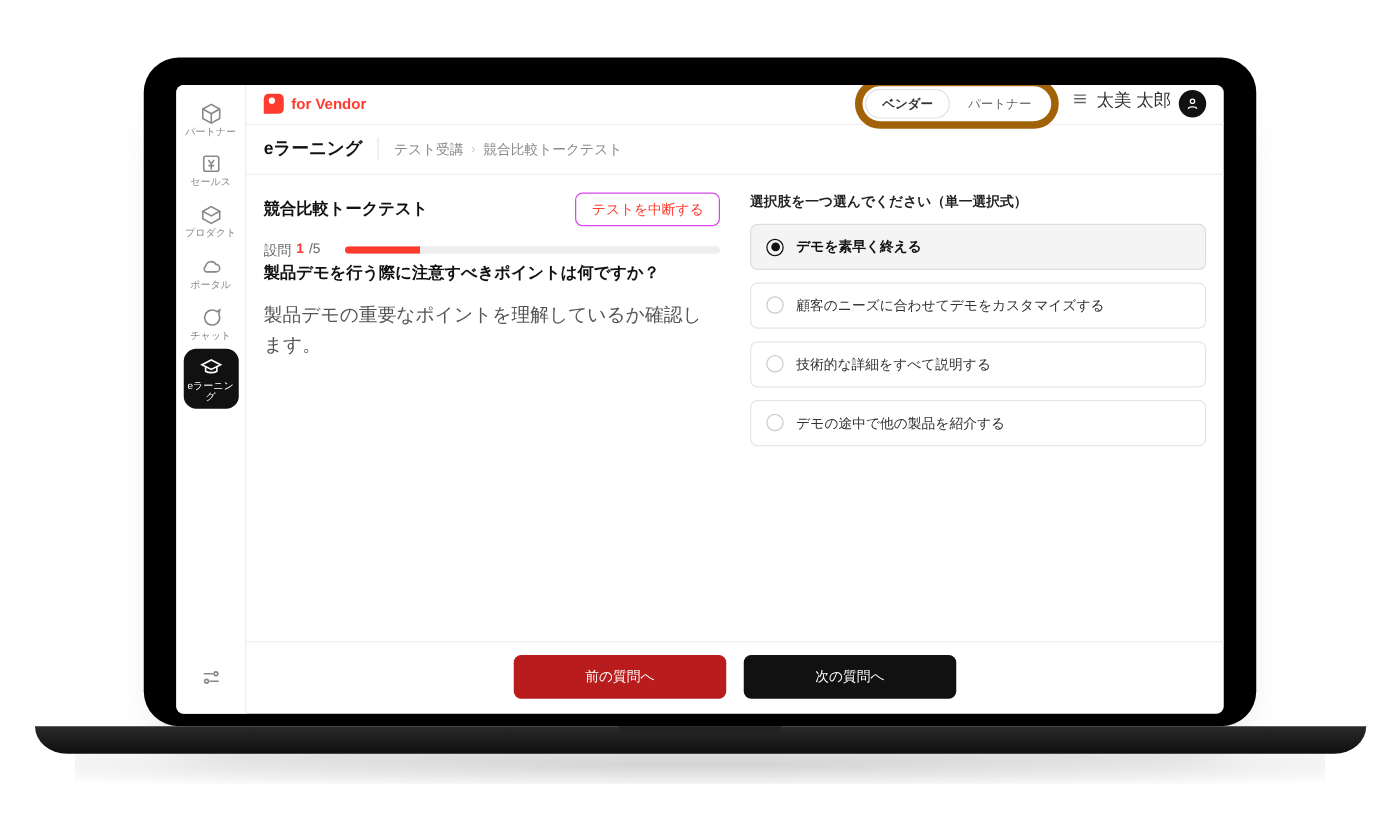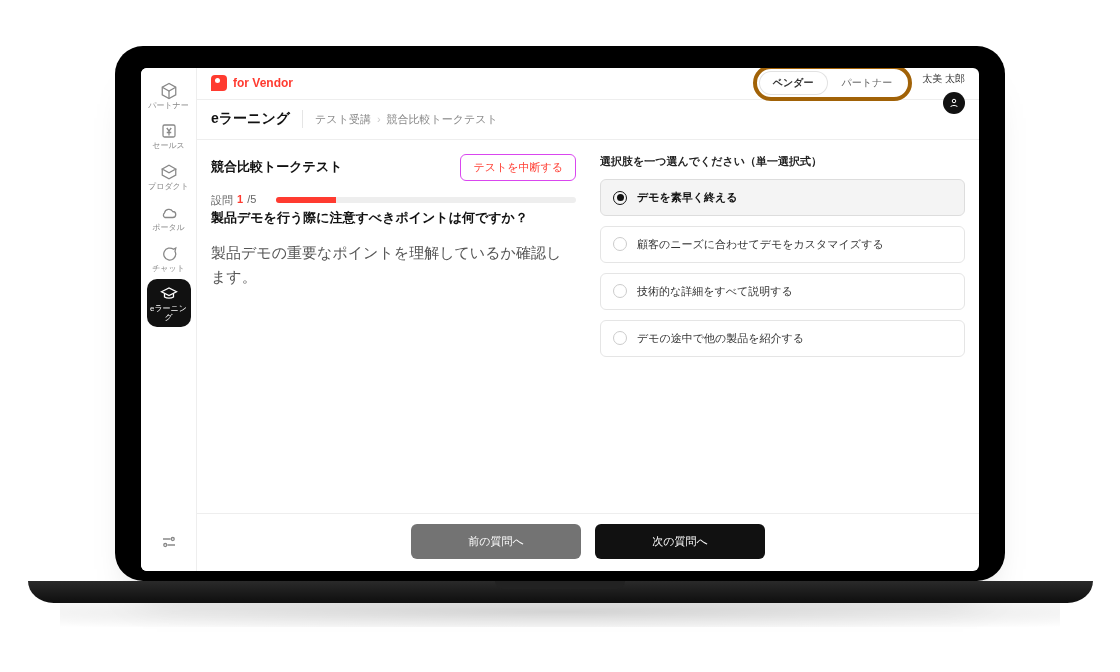--- a/index.html
+++ b/index.html
@@ -82,29 +82,29 @@
   .logo-mark {
     width:16px; height:16px; background:#ff3b30; border-radius:4px 4px 4px 0;
     position:relative;
   }
   .logo-mark::after{
     content:''; position:absolute; left:4px; top:3px; width:5px; height:5px; background:#fff; border-radius:50%;
   }
   .logo-text { color:#ff3b30; font-weight:700; font-size:12px; }
   .header-right { display:flex; align-items:center; gap:10px; }
   .segmented {
-    display:flex; border:4px solid #a16207; border-radius:999px; padding:2px; background:#fff;
+    display:flex; border:6px solid #a16207; border-radius:999px; padding:2px; background:#fff;
   }
   .seg-btn {
     font-size:10px; padding:5px 14px; border-radius:999px; cursor:pointer;
     color:#333;
   }
   .seg-btn.active { background:#fff; box-shadow:0 0 0 1px #e2e2e2 inset; font-weight:600; }
   .seg-btn.inactive { color:#666; }
-  .user-chip { display:flex; align-items:flex-end; gap:6px; font-size:10px; color:#333;flex-direction:column; }
+  .user-chip { display:flex; align-items:flex-start; gap:6px; font-size:14px; color:#333; }
   .hamburger-icon { width:14px; height:14px; }
   .avatar {
     width:22px; height:22px; background:#111; color:#fff; border-radius:50%;
     display:flex; align-items:center; justify-content:center;
   }
   .avatar svg{ width:12px; height:12px; }
 
   
   .titlebar {
     height: 40px; display:flex; align-items:center; gap:12px;
@@ -154,21 +154,21 @@
 
   
   .footer {
     border-top:1px solid #eee; padding:10px 0 12px 0;
     display:flex; justify-content:center; gap:14px;
   }
   .nav-btn {
     width:170px; padding:10px 0; border-radius:6px; font-size:11px; text-align:center; cursor:pointer;
     border:none;
   }
-  .nav-prev { background:#737373; color:#fff; }
+  .nav-prev { background:#b91c1c; color:#fff; }
   .nav-next { background:#111; color:#fff; }
 </style>
 </head>
 <body>
 
 <div class="laptop-wrap">
   <div class="laptop-bezel">
     <div class="screen">
 
       <nav class="sidebar">

